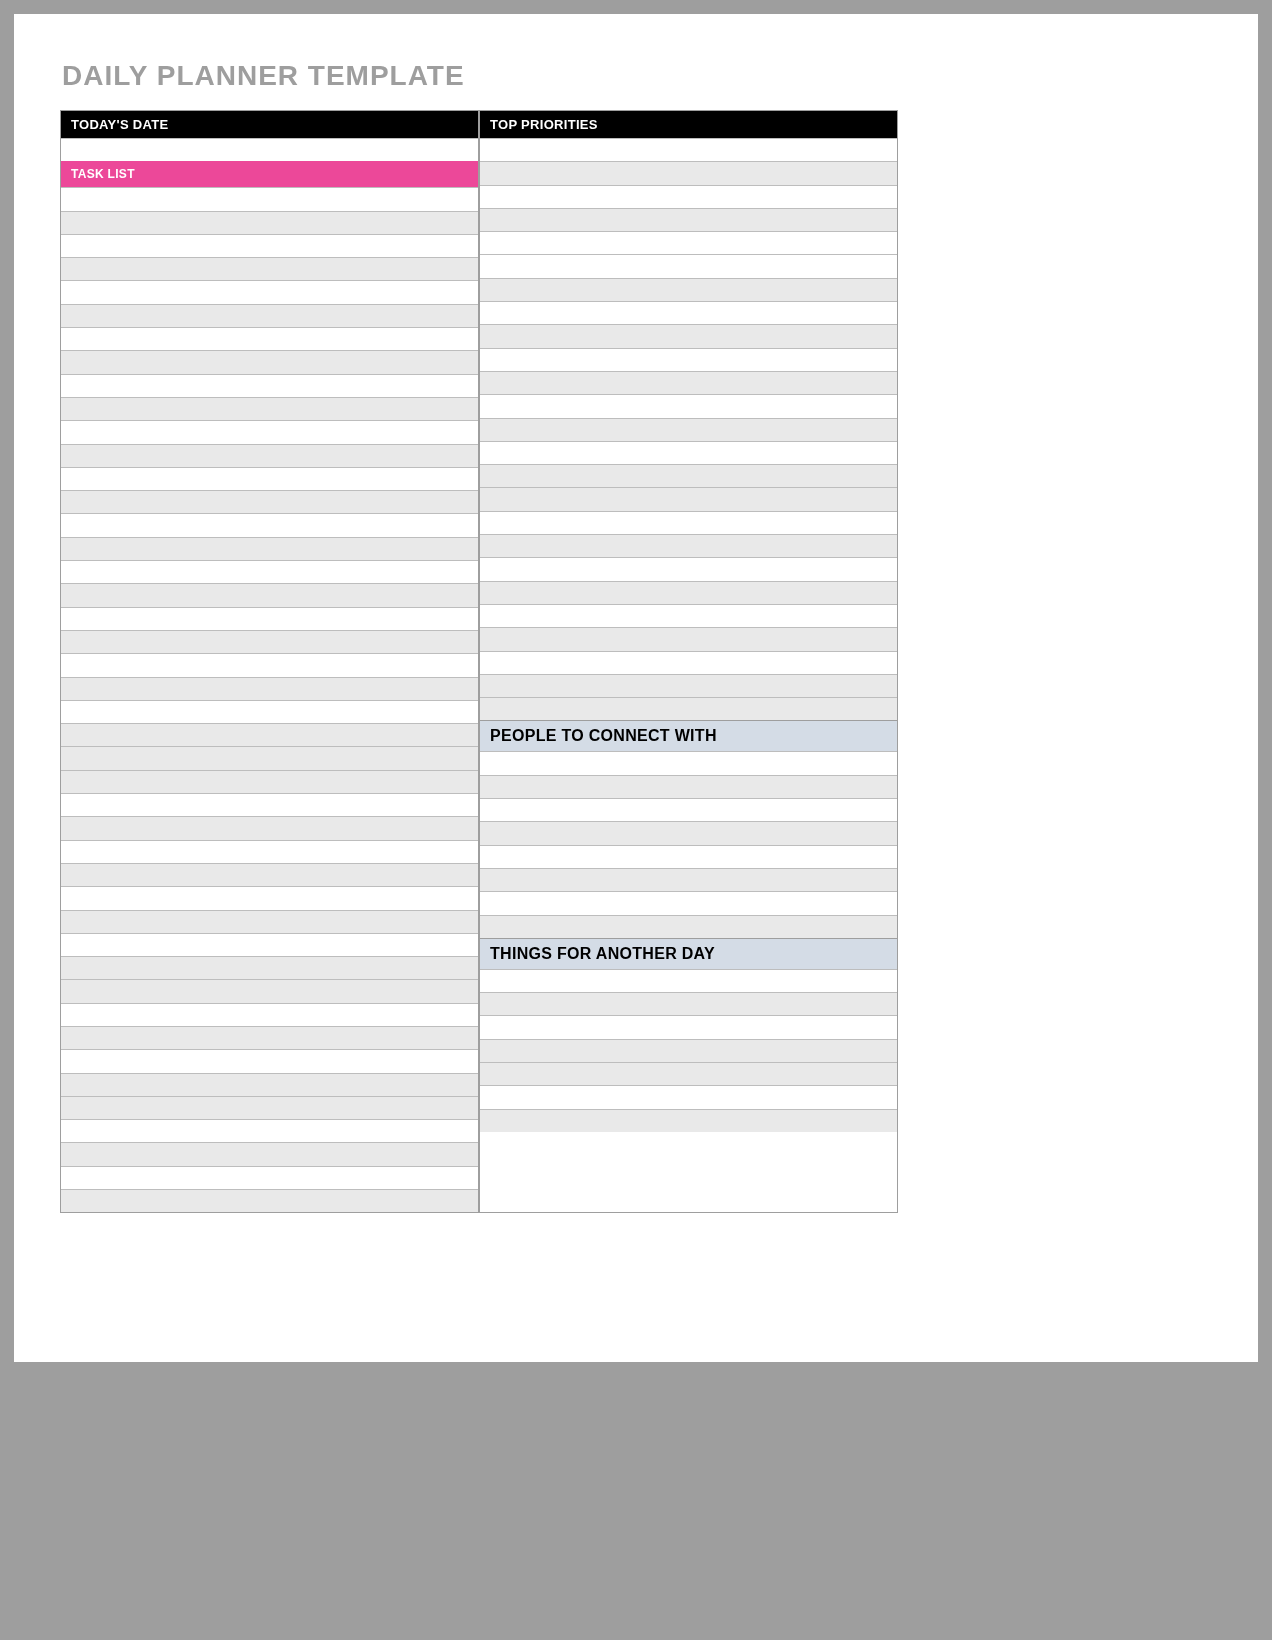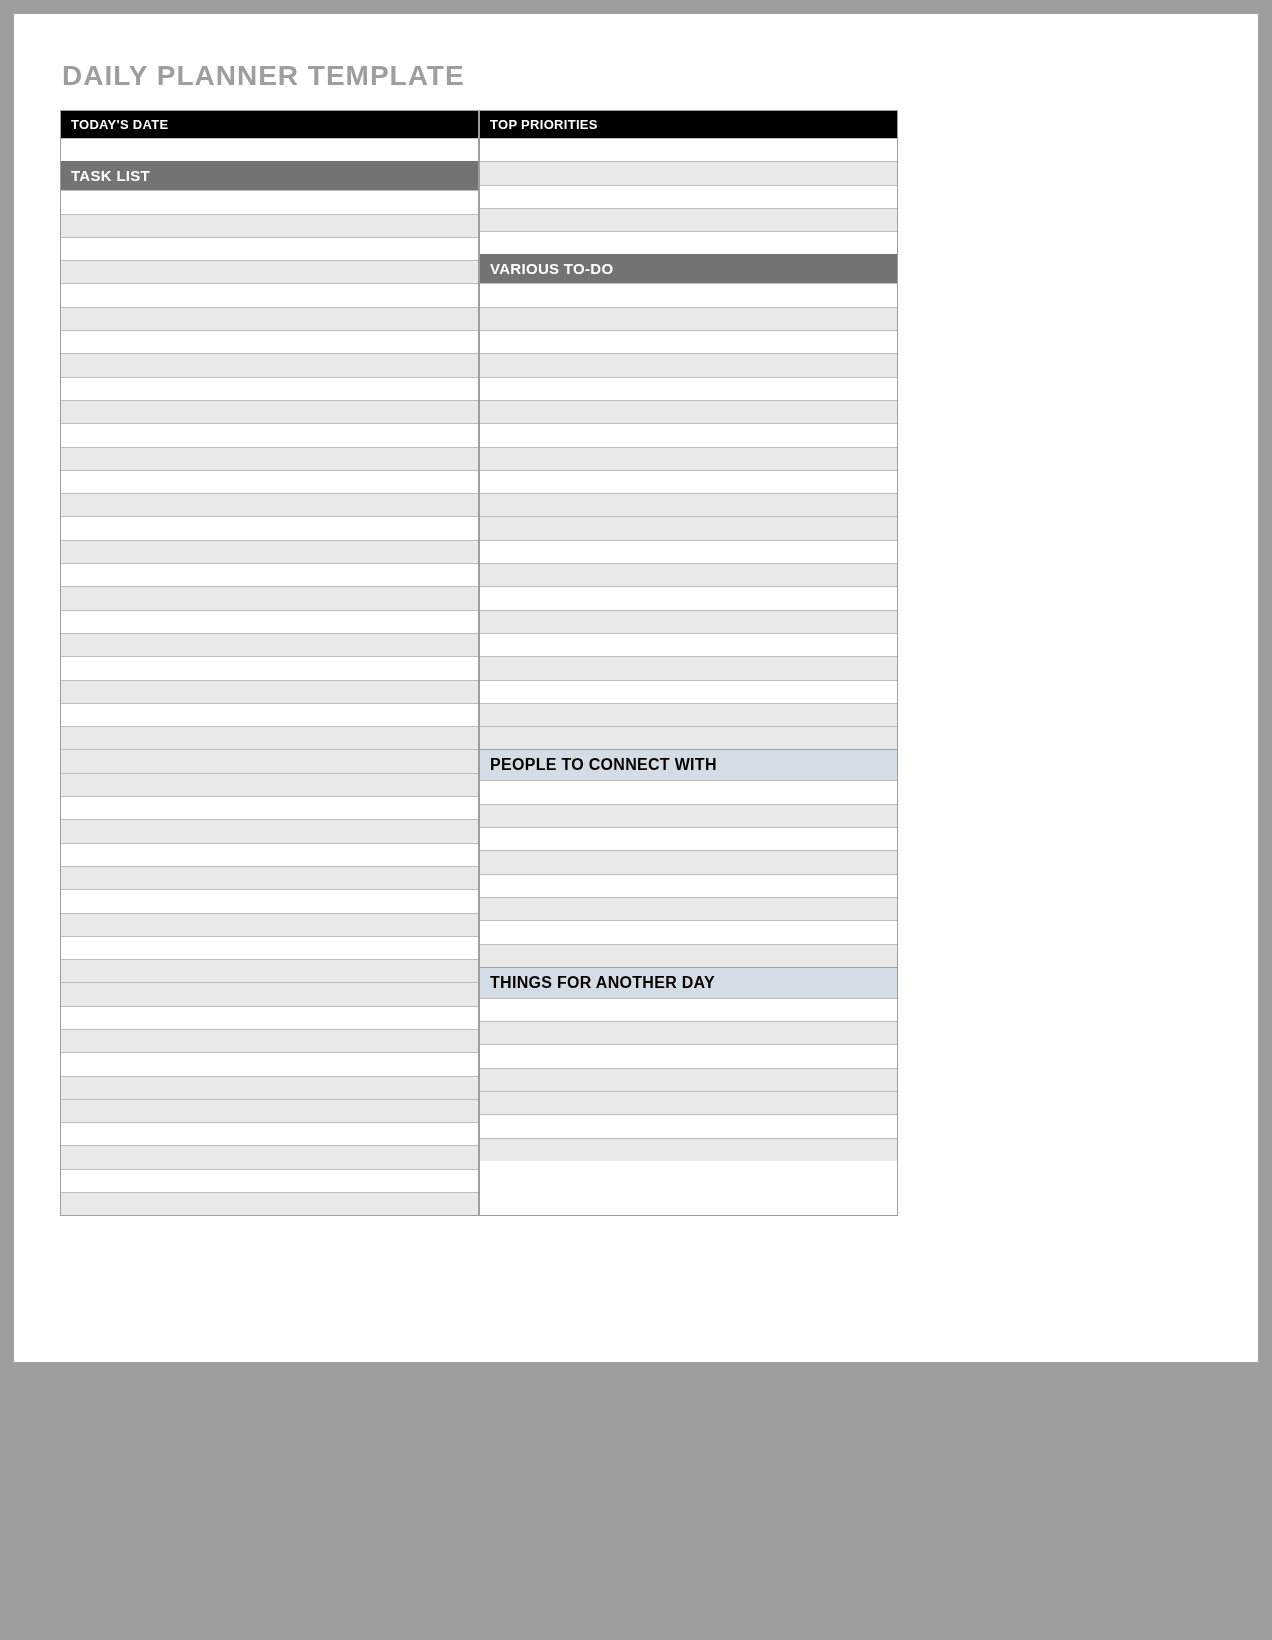--- a/index.html
+++ b/index.html
@@ -12,21 +12,21 @@
       font-size:28px; font-weight:700; color:#9e9e9e; letter-spacing:1px;
       margin:6px 0 18px 2px;
     }
     .cols { display:flex; gap:0; }
     .col { border:1px solid #9e9e9e; }
     .col-left { width:419px; }
     .col-right{ width:419px; }
 
     .hdr-black { background:#000; color:#fff; font-weight:700; font-size:13px;
                  letter-spacing:.3px; padding:6px 10px; }
-    .hdr-slate { background:#737373; color:#fff; font-weight:700; font-size:15px;
+    .hdr-slate { background:#ec4899; color:#fff; font-weight:700; font-size:12px;
                  letter-spacing:.3px; padding:6px 10px; }
     .hdr-blue  { background:#d4dce6; color:#000; font-weight:700; font-size:16px;
                  letter-spacing:.3px; padding:6px 10px; border-top:1px solid #9e9e9e;}
 
     .row { height:23.3px; border-top:1px solid #bdbdbd; }
     .row:first-of-type { border-top:none; }
     .row.w { background:#fff; }
     .row.g { background:#e9e9e9; }
   </style>
 </head>
@@ -87,21 +87,20 @@
       <div class="row g"></div>
     </div>
 
     <div class="col col-right">
       <div class="hdr-black">TOP PRIORITIES</div>
       <div class="row w"></div>
       <div class="row g"></div>
       <div class="row w"></div>
       <div class="row g"></div>
       <div class="row w"></div>
-      <div class="hdr-slate">VARIOUS TO-DO</div>
       <div class="row w"></div>
       <div class="row g"></div>
       <div class="row w"></div>
       <div class="row g"></div>
       <div class="row w"></div>
       <div class="row g"></div>
       <div class="row w"></div>
       <div class="row g"></div>
       <div class="row w"></div>
       <div class="row g"></div>

